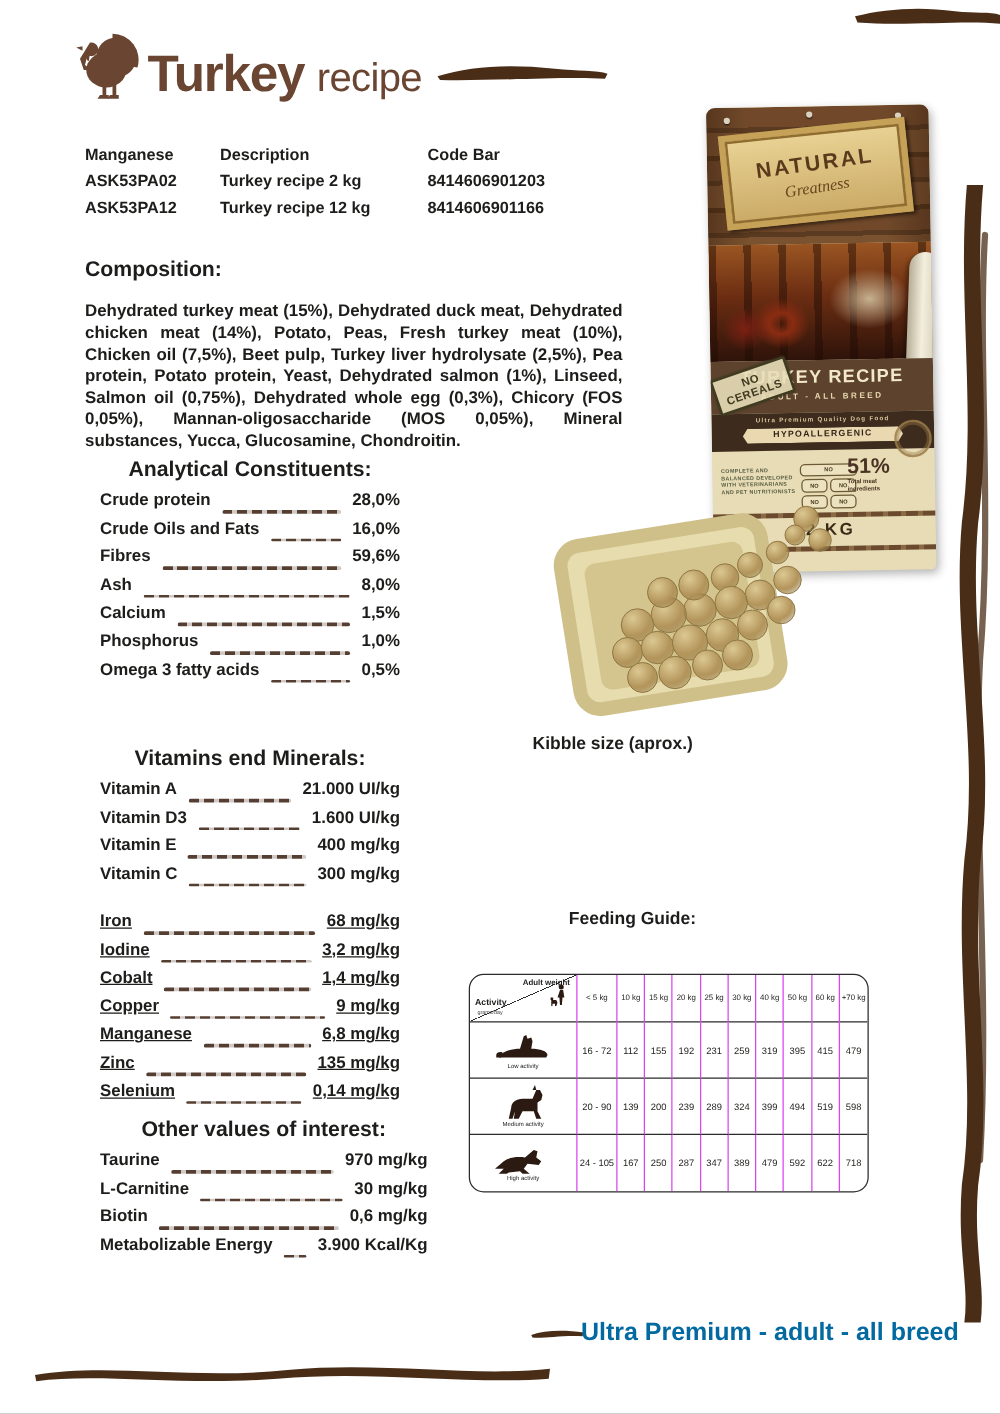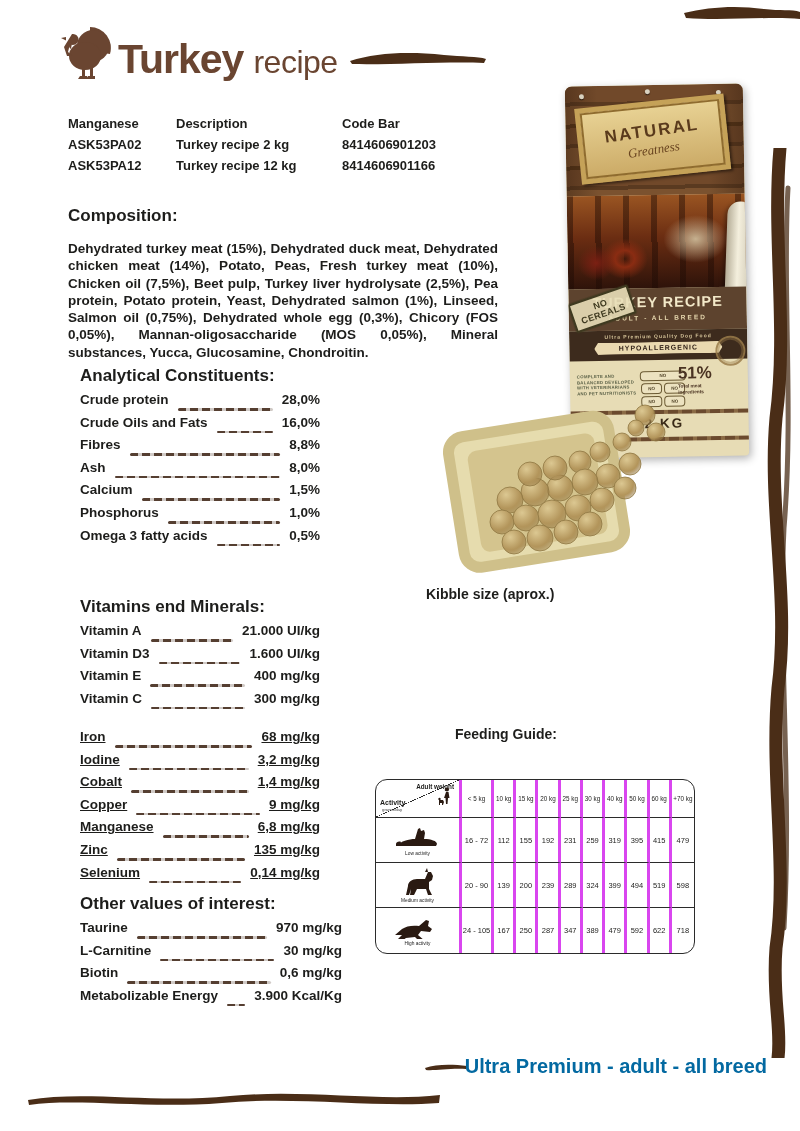--- a/index.html
+++ b/index.html
@@ -33,21 +33,21 @@
   .spec-row{display:flex;align-items:baseline;height:22.6px;font-size:13.5px;font-weight:700;}
   .spec-label{white-space:nowrap;}
   .spec-value{white-space:nowrap;}
   .leader{flex:1;height:2.5px;margin:0 9px 4px 9px;align-self:flex-end;border-radius:2px;
           background-image:repeating-linear-gradient(90deg,#42291a 0 8px,rgba(66,41,26,.28) 8px 12px);
           opacity:.9;}
   #analytical{left:80px;top:366px;width:240px;}
   #vitamins{left:80px;top:597px;width:240px;}
   #minerals{left:80px;top:729px;width:240px;text-decoration:underline;}
   #othervals{left:80px;top:894px;width:262px;}
-  .spec-block .h1{margin-bottom:6px;}
+  .spec-block .h1{margin-bottom:6px;text-align:center;}
 
   
   #bag{position:absolute;left:568px;top:85px;width:178px;height:372px;
        transform:rotate(-1deg);border-radius:7px 7px 4px 4px;overflow:hidden;
        box-shadow:2px 3px 8px rgba(0,0,0,.3);background:#e7dcb5;}
   .bag-wood{position:absolute;left:0;top:0;width:100%;height:110px;
       background:linear-gradient(90deg,rgba(40,20,8,.35),rgba(0,0,0,0) 18%,rgba(0,0,0,0) 80%,rgba(40,20,8,.35)),
       repeating-linear-gradient(180deg,#71492a 0 16px,#5a3a20 16px 20px,#7b522f 20px 38px,#563619 38px 42px);}
   .nail{position:absolute;width:5px;height:5px;border-radius:50%;background:#d9d2c0;
         box-shadow:0 1px 1px rgba(0,0,0,.6);}
@@ -103,21 +103,21 @@
   
   #kibble{position:absolute;left:440px;top:380px;width:244px;height:198px;}
   #kibble-caption{position:absolute;left:426px;top:586px;font-size:14px;font-weight:700;}
 
   
   #feeding-heading{position:absolute;left:455px;top:726px;font-size:14px;font-weight:700;}
   #feeding-table{position:absolute;left:375px;top:779px;width:320px;height:175px;
       border:1.5px solid #2b2b2b;border-radius:12px;overflow:hidden;box-sizing:border-box;
       display:grid;grid-template-columns:86px 32px repeat(9,1fr);
       grid-template-rows:38px repeat(3,1fr);background:#fff;}
-  .ft-cell{border-right:3px solid #d946ef;border-bottom:1px solid #2b2b2b;
+  .ft-cell{border-right:1px solid #d946ef;border-bottom:1px solid #2b2b2b;
       display:flex;align-items:center;justify-content:center;font-size:7.5px;font-weight:400;
       color:#1d1d1b;overflow:hidden;}
   .ft-cell.last-col{border-right:none;}
   .ft-cell.last-row{border-bottom:none;}
   .ft-head{font-size:6.3px;white-space:nowrap;}
   .ft-corner{position:relative;
       background-image:linear-gradient(to bottom right,transparent 49.5%,#2b2b2b 49.5%,#2b2b2b 50.5%,transparent 50.5%);}
   .ft-corner .cw{position:absolute;top:3px;right:5px;font-size:6.3px;font-weight:700;}
   .ft-corner .ca{position:absolute;bottom:11px;left:4px;font-size:7px;font-weight:700;}
   .ft-corner .cg{position:absolute;bottom:5px;left:6px;font-size:4.3px;color:#444;}
@@ -197,21 +197,21 @@
         <span class="spec-value">28,0%</span>
       </div>
     <div class="spec-row">
         <span class="spec-label">Crude Oils and Fats</span>
         <span class="leader"></span>
         <span class="spec-value">16,0%</span>
       </div>
     <div class="spec-row">
         <span class="spec-label">Fibres</span>
         <span class="leader"></span>
-        <span class="spec-value">8,8%</span>
+        <span class="spec-value">59,6%</span>
       </div>
     <div class="spec-row">
         <span class="spec-label">Ash</span>
         <span class="leader"></span>
         <span class="spec-value">8,0%</span>
       </div>
     <div class="spec-row">
         <span class="spec-label">Calcium</span>
         <span class="leader"></span>
         <span class="spec-value">1,5%</span>

